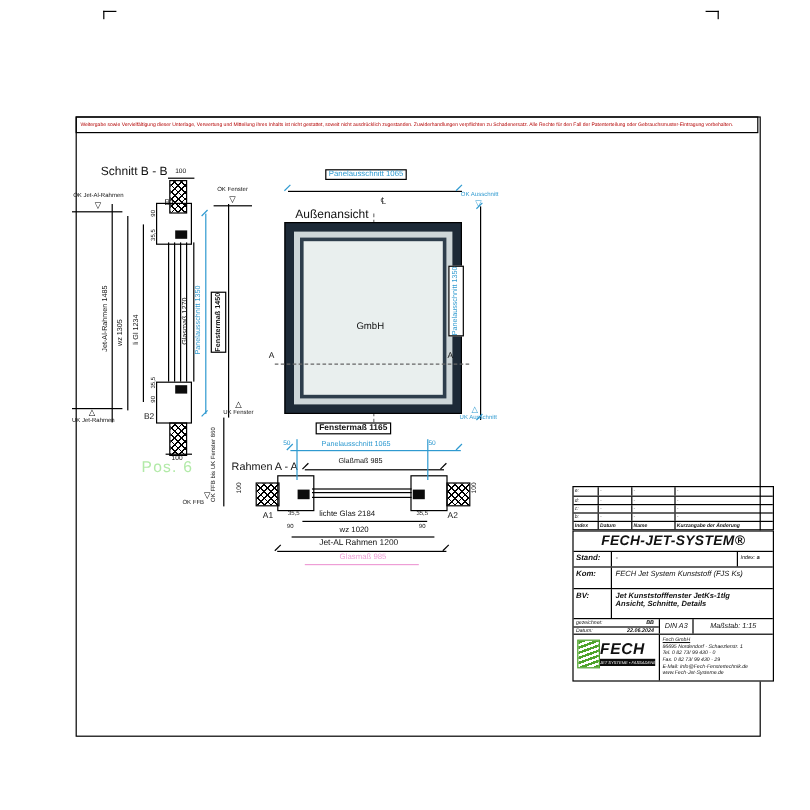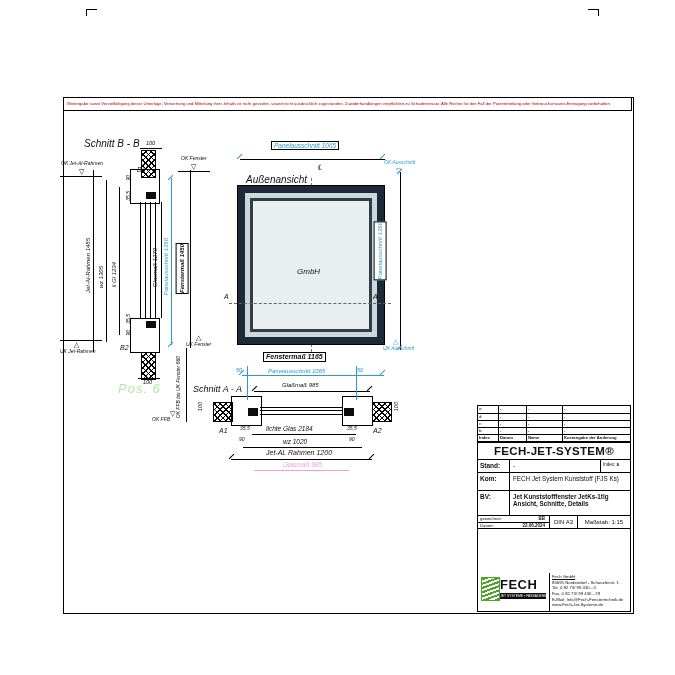--- a/index.html
+++ b/index.html
@@ -3,21 +3,21 @@
 <meta charset="utf-8">
 <style>
   :root{
     --blue:#2f9ad0; --pink:#ee9ed6; --green:#b2eaa8; --red:#b30000;
     --logogreen:#4ea32b; --dark:#1d2a37; --ink:#111;
   }
   html,body{margin:0;padding:0;}
   body{font-family:"Liberation Sans", sans-serif; background:#fff;}
   .sheet{position:relative;width:675px;height:675px;background:#fff;overflow:hidden;color:var(--ink);}
   .abs{position:absolute;}
-  .t{position:absolute;white-space:nowrap;color:var(--ink);line-height:1.1;font-style:italic;}
+  .t{position:absolute;white-space:nowrap;color:var(--ink);line-height:1.1;}
   .v{writing-mode:vertical-rl;transform:rotate(180deg);}
   .blue{color:var(--blue);}
   .pink{color:var(--pink);}
   .boxed{border:1px solid #000;background:#fff;padding:0 2px;}
   .hline{position:absolute;height:0;border-top:1px solid #000;}
   .vline{position:absolute;width:0;border-left:1px solid #000;}
   .hline.bl{border-top-color:var(--blue);}
   .vline.bl{border-left-color:var(--blue);}
   .hline.pk{border-top-color:var(--pink);}
   .vdash{position:absolute;width:0;border-left:1px dashed #777;}
@@ -27,31 +27,31 @@
   .hatch{position:absolute;border:1px solid #000;
     background-image:repeating-linear-gradient(45deg,#000 0 1px,transparent 1px 4px),
                      repeating-linear-gradient(-45deg,#000 0 1px,transparent 1px 4px);}
   .blob{position:absolute;background:#0c0c0c;}
   .tri{position:absolute;line-height:1;color:#000;}
   .frame{position:absolute;border:1px solid #000;}
   .profile{position:absolute;border-left:1px solid #000;border-right:1px solid #000;
     background-image:linear-gradient(#000,#000),linear-gradient(#000,#000);
     background-size:1px 100%,1px 100%;background-position:4px 0,9px 0;background-repeat:no-repeat;}
   
-  .tb{position:absolute;left:477px;top:405px;width:154px;box-sizing:border-box;font-size:6px;}
+  .tb{position:absolute;left:477px;top:405px;width:168px;box-sizing:border-box;font-size:6px;font-style:italic;}
   .revtbl{border:1px solid #000;box-sizing:border-box;}
   .revrow{display:flex;height:7px;border-top:1px solid #000;box-sizing:border-box;align-items:center;}
   .revrow:first-child{border-top:none;}
   .revrow>div{border-left:1px solid #000;box-sizing:border-box;height:100%;
     font-size:4.2px;line-height:6px;padding-left:1px;overflow:hidden;}
   .revrow>div:first-child{border-left:none;}
   .rc1{width:20px;} .rc2{width:28px;} .rc3{width:36px;} .rc4{flex:1;}
   .mainblk{border:1.5px solid #000;box-sizing:border-box;background:#fff;}
   .mrow{display:flex;border-bottom:1px solid #000;box-sizing:border-box;align-items:stretch;}
-  .mrow:last-child{border-bottom:none;margin-top:44px;}
+  .mrow:last-child{border-bottom:none;}
   .lblcell{width:32px;border-right:1px solid #000;box-sizing:border-box;
     font-weight:bold;font-size:6.5px;padding:2px 0 0 2px;}
   .valcell{flex:1;font-size:6.3px;padding:2px 0 0 3px;}
   .syshead{width:100%;text-align:center;font-weight:bold;font-size:11.5px;
     line-height:16px;letter-spacing:.3px;border-bottom:1.5px solid #000;box-sizing:border-box;height:17px;}
   .minirow{display:flex;height:6.5px;align-items:center;}
   .minilbl{font-size:4.3px;flex:1;padding-left:2px;}
   .minival{font-size:4.5px;font-weight:bold;padding-right:4px;}
   .company{font-size:4.3px;line-height:1.32;padding:1px 0 0 2px;}
   .company .cline{white-space:nowrap;overflow:hidden;}
@@ -177,21 +177,21 @@
   <div class="t blue" style="left:267px;top:368px;font-size:6px;background:#fff;padding:0 1px;">Panelausschnitt 1065</div>
   <div class="t blue" style="left:236px;top:367px;font-size:5.5px;">50</div>
   <div class="t blue" style="left:357px;top:367px;font-size:5.5px;">50</div>
   <div class="tick bl" style="left:238px;top:372px;"></div>
   <div class="tick bl" style="left:379px;top:372px;"></div>
   <div class="t" style="left:281px;top:382px;font-size:6px;background:#fff;padding:0 1px;">Glaßmaß 985</div>
   <div class="hline" style="left:254px;top:391px;width:116px;"></div>
   <div class="tick" style="left:251px;top:388px;"></div>
   <div class="tick" style="left:366px;top:388px;"></div>
 
-  <div class="t" style="left:193px;top:385px;font-size:9px;">Schnitt A - A</div>
+  <div class="t" style="left:193px;top:385px;font-size:9px;">Rahmen A - A</div>
 
   <div class="hatch" style="left:213px;top:402px;width:18px;height:18px;"></div>
   <div class="hatch" style="left:372px;top:402px;width:18px;height:18px;"></div>
   <div class="frame" style="left:231px;top:396px;width:29px;height:28px;"></div>
   <div class="blob" style="left:248px;top:408px;width:10px;height:8px;"></div>
   <div class="frame" style="left:342px;top:396px;width:29px;height:28px;"></div>
   <div class="blob" style="left:344px;top:408px;width:10px;height:8px;"></div>
   <div class="hline" style="left:260px;top:407px;width:83px;"></div>
   <div class="hline" style="left:260px;top:410px;width:83px;"></div>
   <div class="hline" style="left:260px;top:414px;width:83px;"></div>

